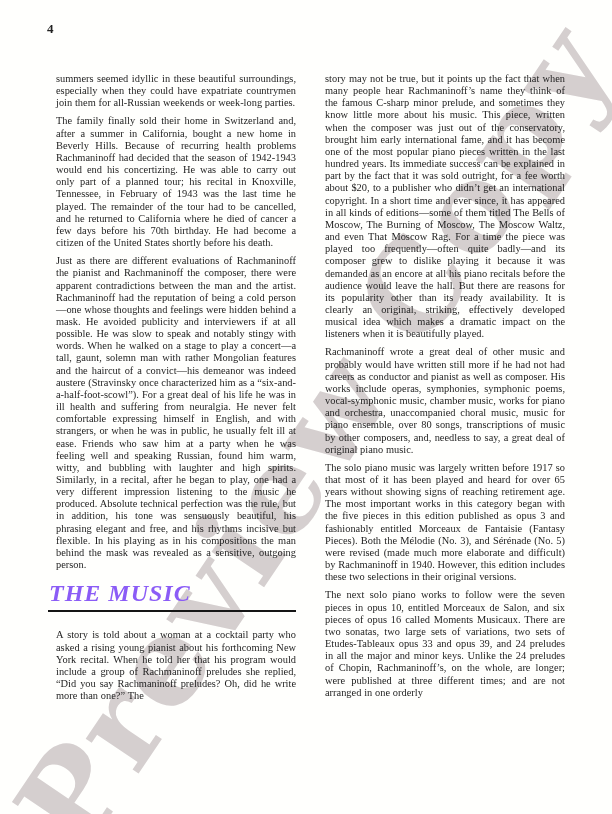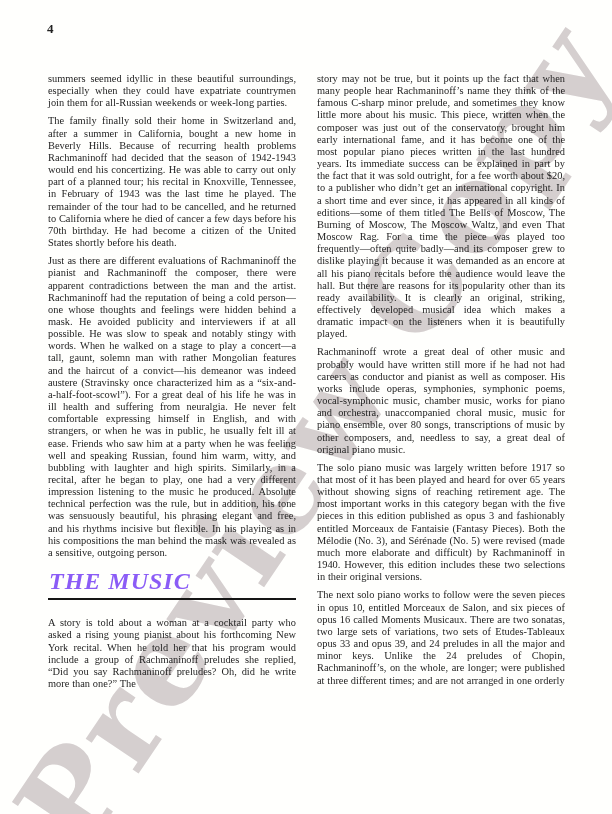--- a/index.html
+++ b/index.html
@@ -40,21 +40,21 @@
   .columns {
     position: absolute;
     left: 48px; top: 73px;
     width: 517px;
     display: flex;
     gap: 21px;
     z-index: 1;
   }
   .column { width: 248px; }
   p.body-para {
-    margin: 0 0 6px 0;
+    margin: 0 0 6px 8px;
     font-size: 10.4px;
     line-height: 12.15px;
     text-align: justify;
     color: #1e1e1e;
     word-spacing: 0.2px;
   }
   h2.section-heading {
     margin: 10px 0 17px 0;
     padding: 0 0 4px 1px;
     font-style: italic;

